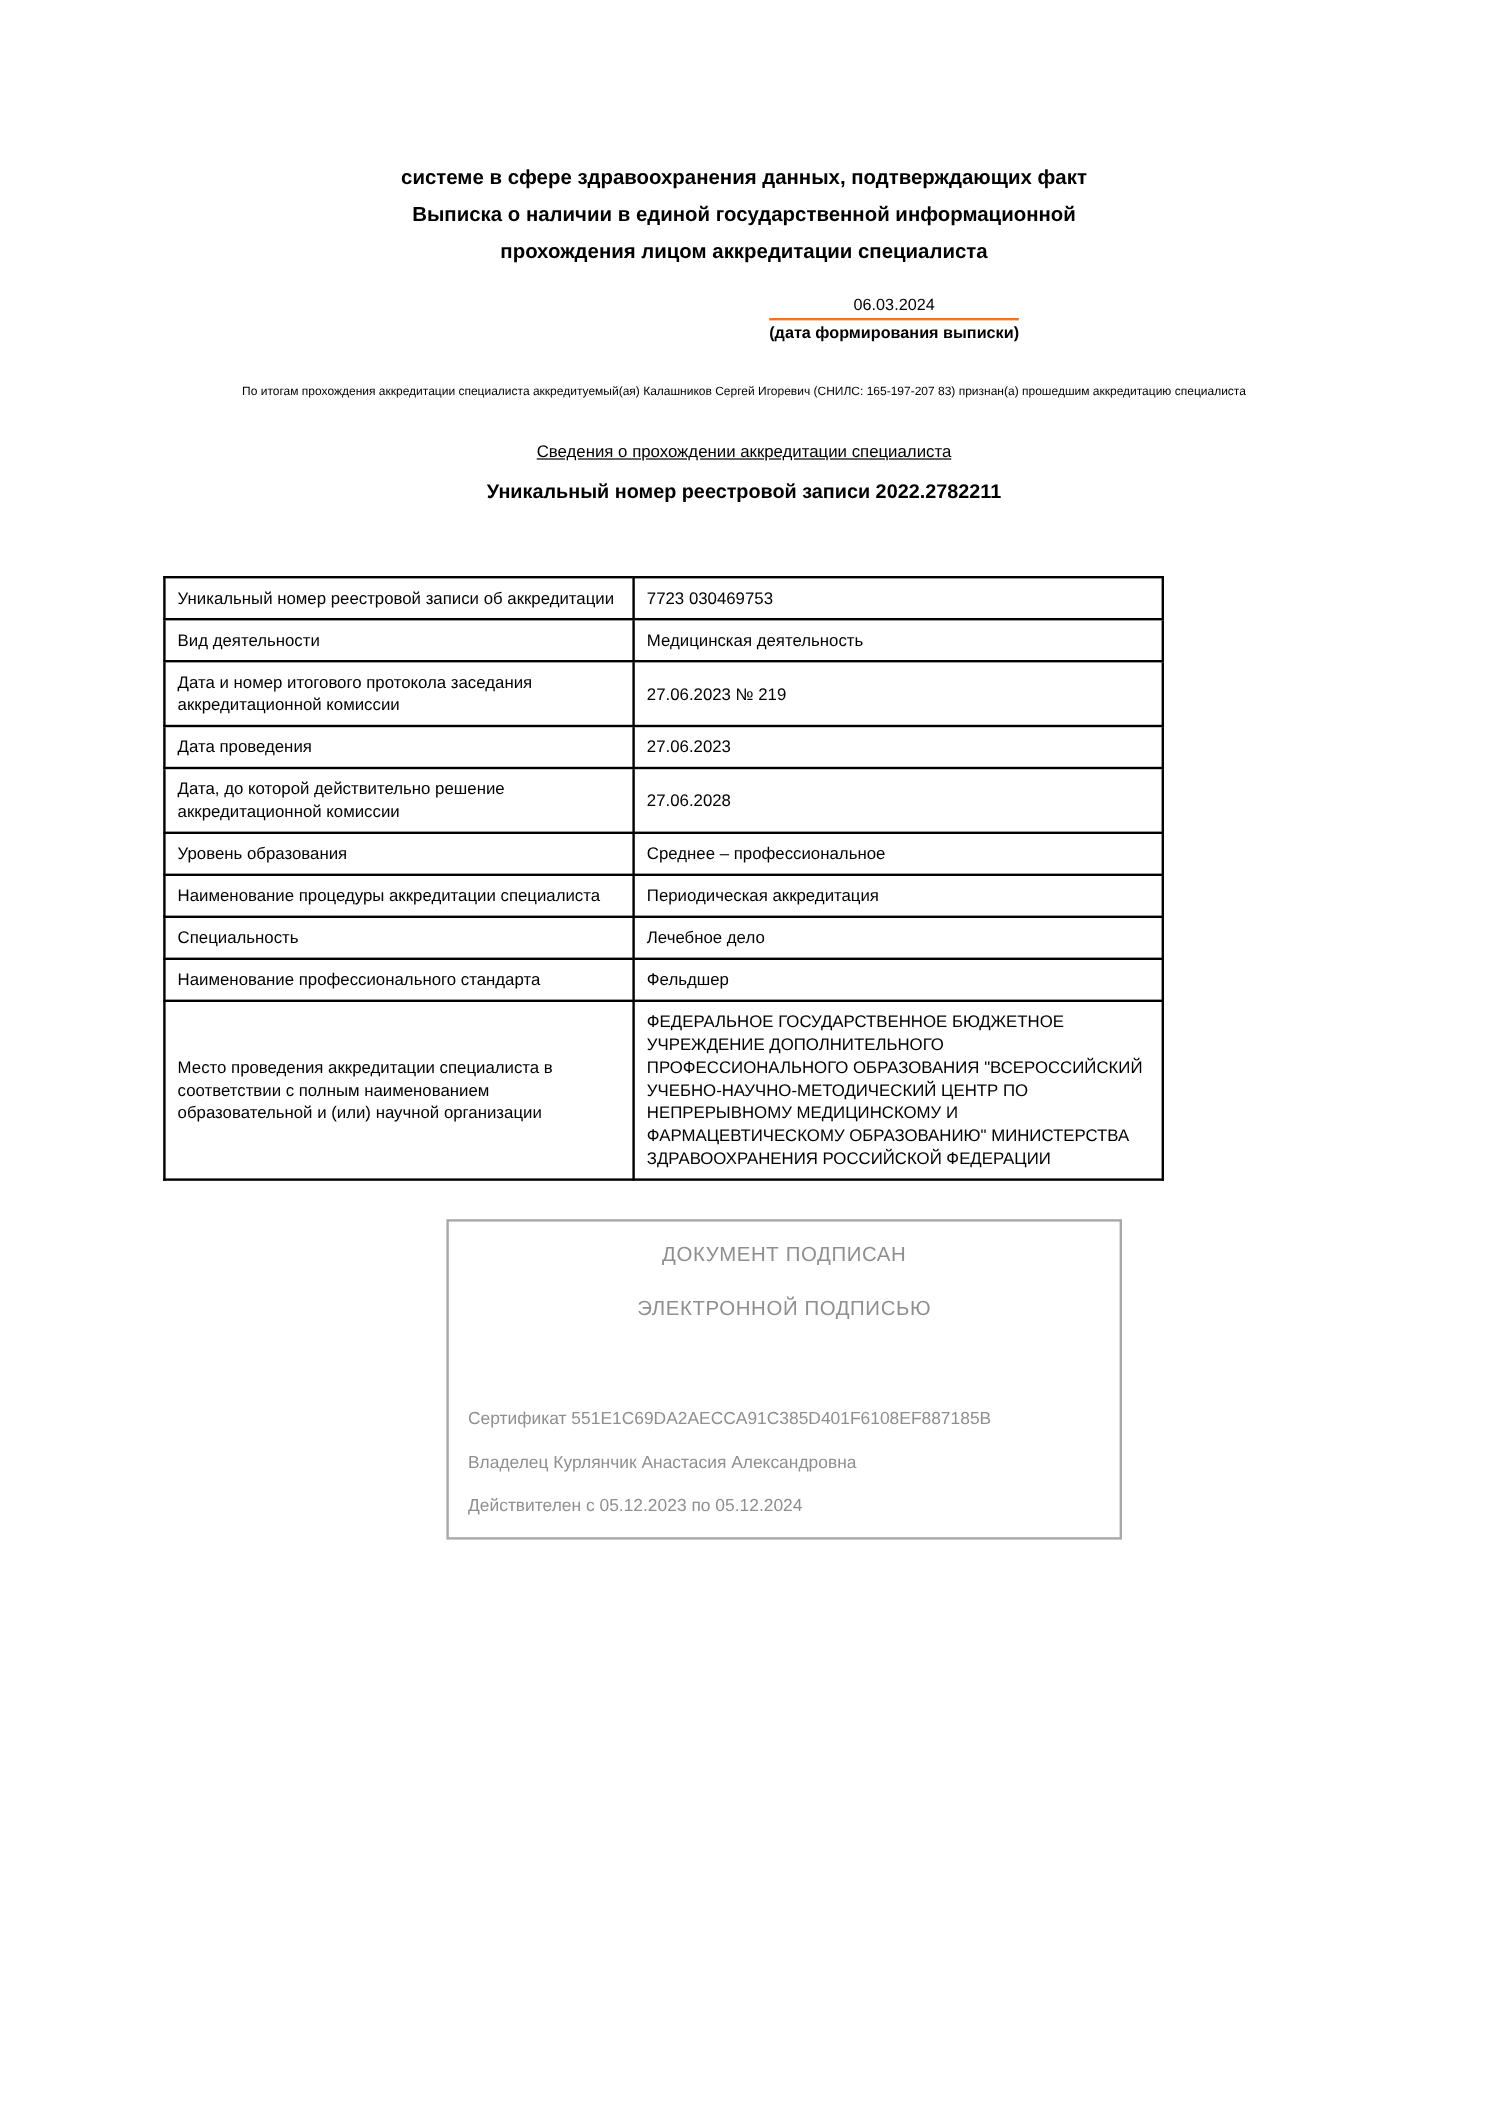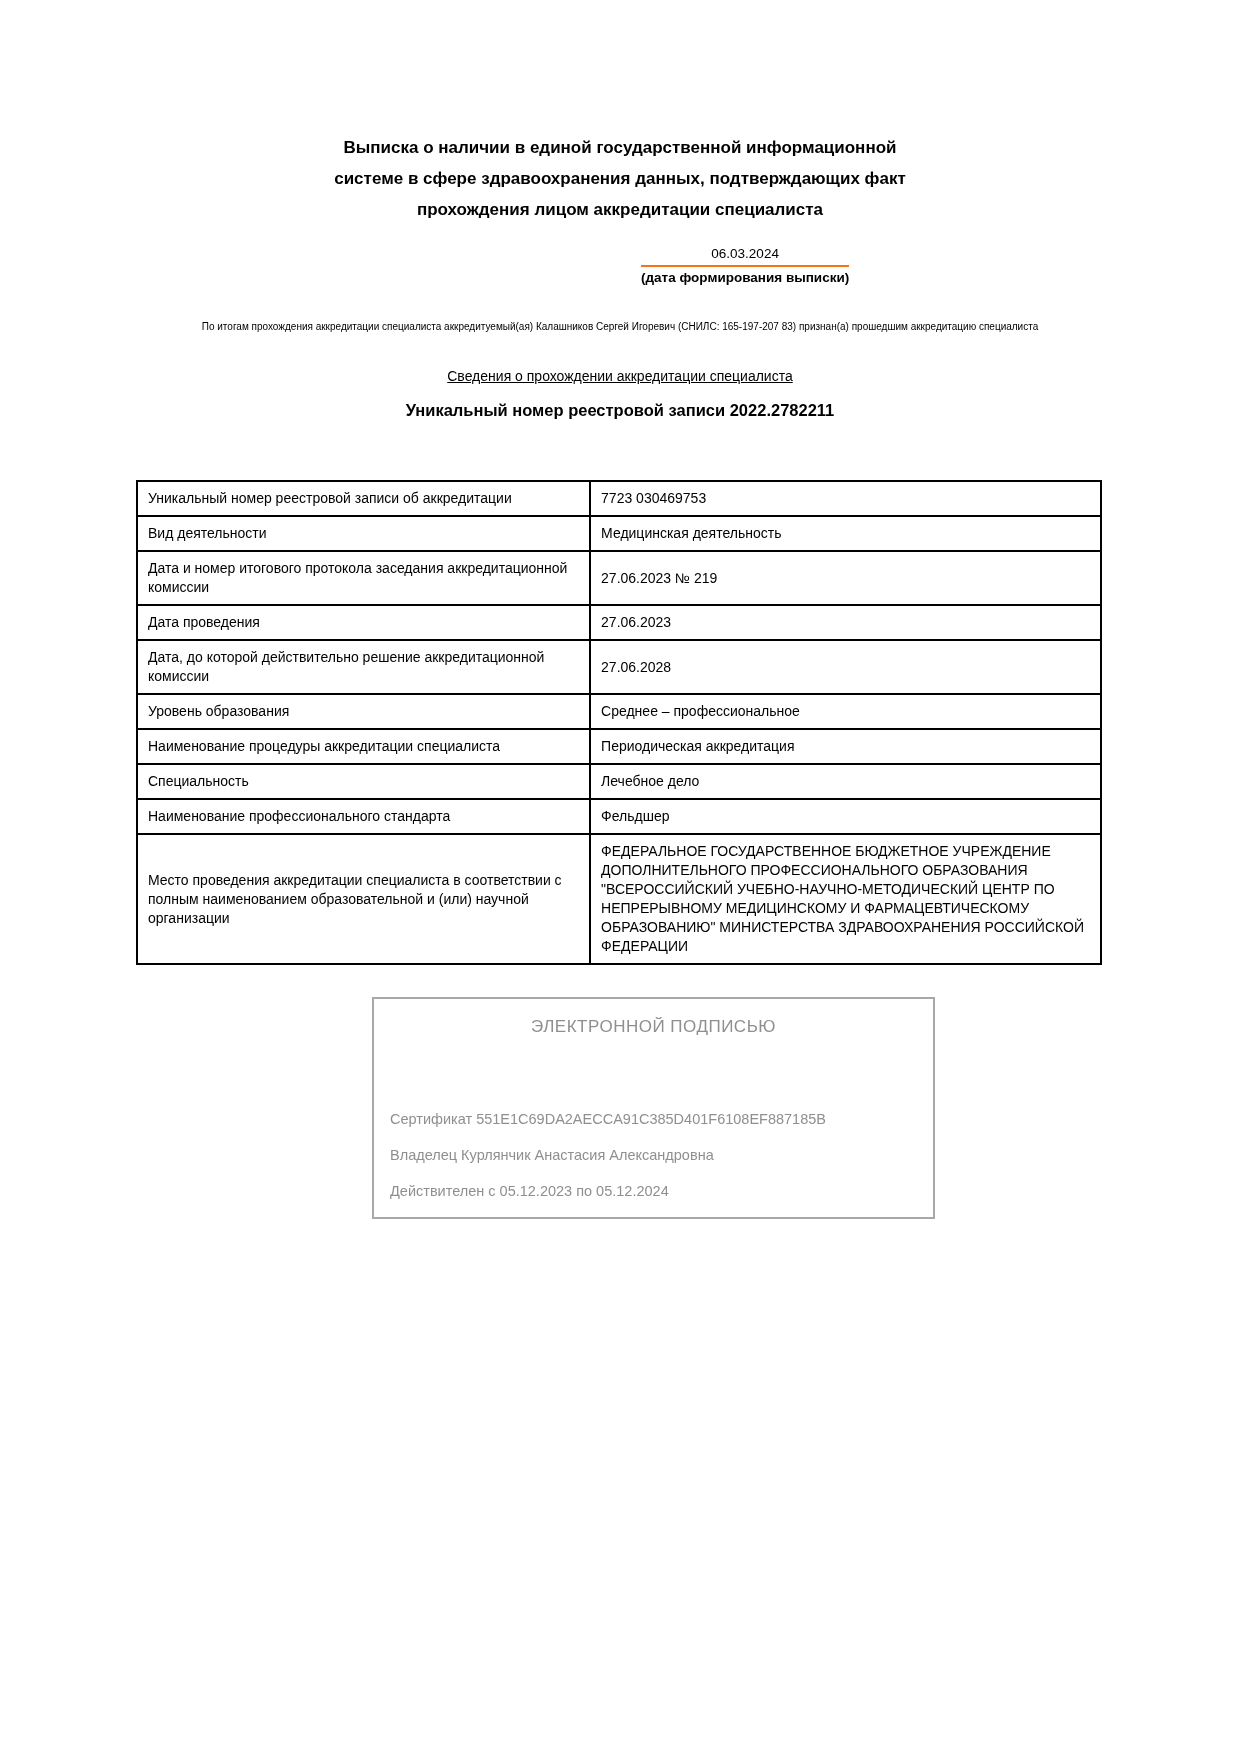--- a/index.html
+++ b/index.html
@@ -64,21 +64,21 @@
   }
   .registry-heading {
     margin-top: 17px;
     text-align: center;
     font-size: 16.5px;
     font-weight: bold;
   }
 
   
   table.acc-table {
-    width: 966px;
+    width: 834px;
     margin: 60px 16px 0 136px;
     border-collapse: collapse;
     table-layout: fixed;
   }
   table.acc-table td {
     border: 2px solid #000000;
     font-size: 14px;
     line-height: 19px;
     padding: 7px 10px;
     vertical-align: middle;
@@ -110,22 +110,22 @@
     margin-bottom: 16px;
   }
   .sig-detail:last-child { margin-bottom: 4px; }
 </style>
 </head>
 <body>
 
 <div class="page">
 
   <div class="doc-title">
+    <div>системе в сфере здравоохранения данных, подтверждающих факт</div>
     <div>Выписка о наличии в единой государственной информационной</div>
-    <div>системе в сфере здравоохранения данных, подтверждающих факт</div>
     <div>прохождения лицом аккредитации специалиста</div>
   </div>
 
   <div class="date-block">
     <div class="date-value">06.03.2024</div>
     <div class="date-caption">(дата формирования выписки)</div>
   </div>
 
   <div class="intro">По итогам прохождения аккредитации специалиста аккредитуемый(ая) Калашников Сергей Игоревич (СНИЛС: 165-197-207 83) признан(а) прошедшим аккредитацию специалиста</div>
 
@@ -172,19 +172,20 @@
           <td class="cell-value">Фельдшер</td>
         </tr>
         <tr>
           <td class="cell-label">Место проведения аккредитации специалиста в соответствии с полным наименованием образовательной и (или) научной организации</td>
           <td class="cell-value">ФЕДЕРАЛЬНОЕ ГОСУДАРСТВЕННОЕ БЮДЖЕТНОЕ УЧРЕЖДЕНИЕ ДОПОЛНИТЕЛЬНОГО ПРОФЕССИОНАЛЬНОГО ОБРАЗОВАНИЯ "ВСЕРОССИЙСКИЙ УЧЕБНО-НАУЧНО-МЕТОДИЧЕСКИЙ ЦЕНТР ПО НЕПРЕРЫВНОМУ МЕДИЦИНСКОМУ И ФАРМАЦЕВТИЧЕСКОМУ ОБРАЗОВАНИЮ" МИНИСТЕРСТВА ЗДРАВООХРАНЕНИЯ РОССИЙСКОЙ ФЕДЕРАЦИИ</td>
         </tr>
       </tbody>
   </table>
 
   <div class="sig-box">
+    <div class="sig-title sig-title-first">ДОКУМЕНТ ПОДПИСАН</div>
     <div class="sig-title sig-title-second">ЭЛЕКТРОННОЙ ПОДПИСЬЮ</div>
     <div class="sig-detail">Сертификат 551E1C69DA2AECCA91C385D401F6108EF887185B</div>
     <div class="sig-detail">Владелец Курлянчик Анастасия Александровна</div>
     <div class="sig-detail">Действителен с 05.12.2023 по 05.12.2024</div>
   </div>
 
 </div>
 
 </body></html>

